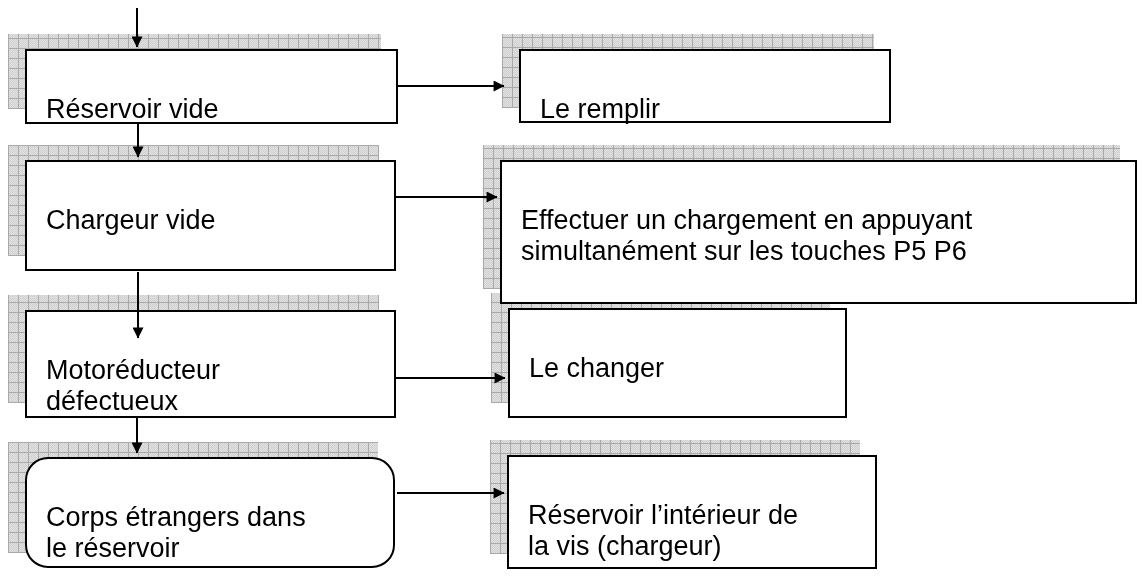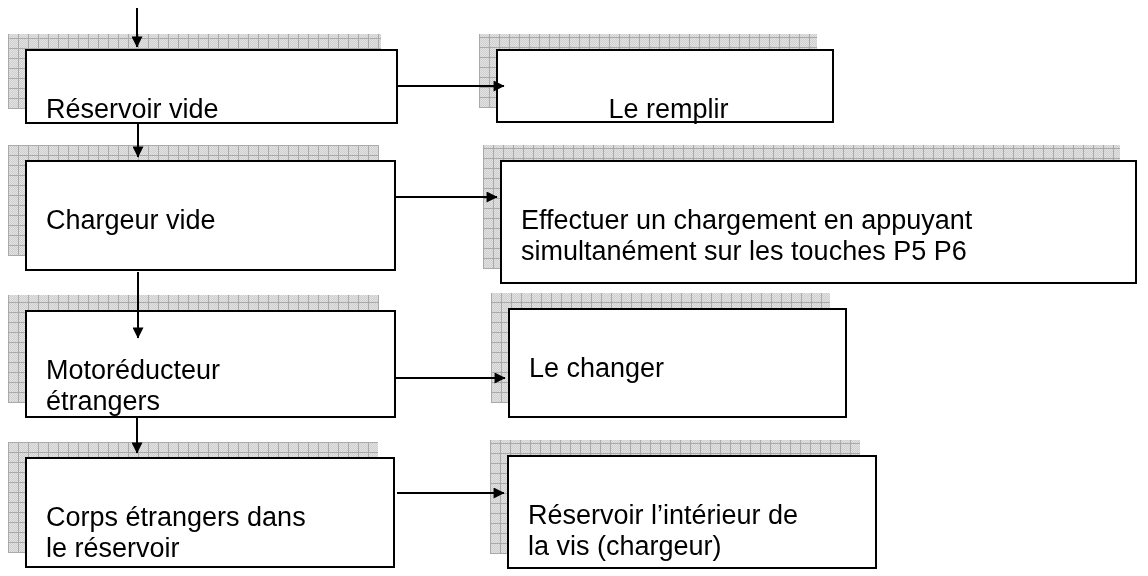--- a/index.html
+++ b/index.html
@@ -66,33 +66,33 @@
   <div class="node" style="left:25px; top:49px; width:373px; height:75px;">
     <span>Réservoir vide</span>
   </div>
 
   <div class="node" style="left:25px; top:160px; width:371px; height:111px;">
     <span>Chargeur vide</span>
   </div>
 
   <div class="node" style="left:25px; top:310px; width:371px; height:108px;">
     <span>Motoréducteur
-étrangers</span>
+défectueux</span>
   </div>
 
-  <div class="node" style="left:25px; top:457px; width:370px; height:111px;">
+  <div class="node" style="left:25px; top:457px; width:370px; height:111px;border-radius:23px;">
     <span>Corps étrangers dans
 le réservoir</span>
   </div>
 
-  <div class="node" style="left:496px; top:49px; width:338px; height:74px;text-align:center;">
+  <div class="node" style="left:519px; top:49px; width:372px; height:74px;">
     <span>Le remplir</span>
   </div>
 
-  <div class="node" style="left:500px; top:160px; width:637px; height:124px;">
+  <div class="node" style="left:500px; top:160px; width:637px; height:144px;">
     <span>Effectuer un chargement en appuyant
 simultanément sur les touches P5 P6</span>
   </div>
 
   <div class="node" style="left:508px; top:308px; width:339px; height:110px;">
     <span>Le changer</span>
   </div>
 
   <div class="node" style="left:507px; top:455px; width:370px; height:114px;">
     <span>Réservoir l’intérieur de

